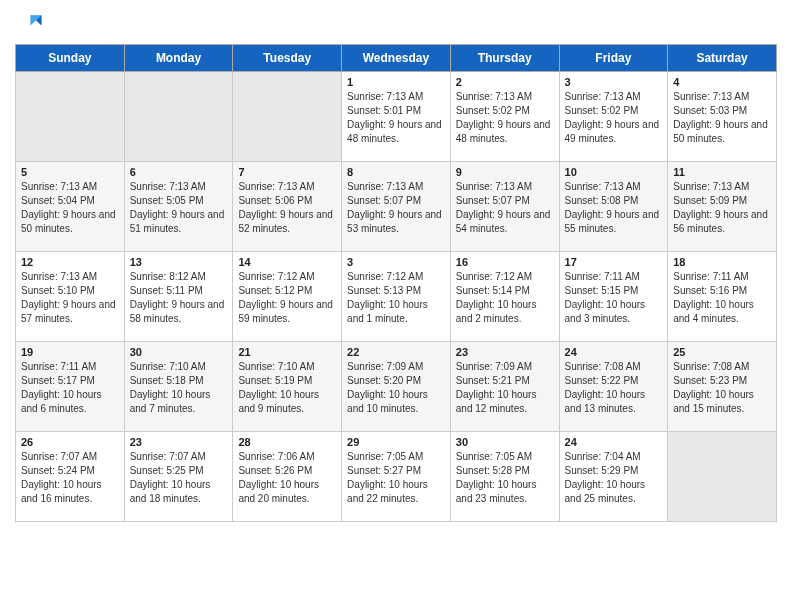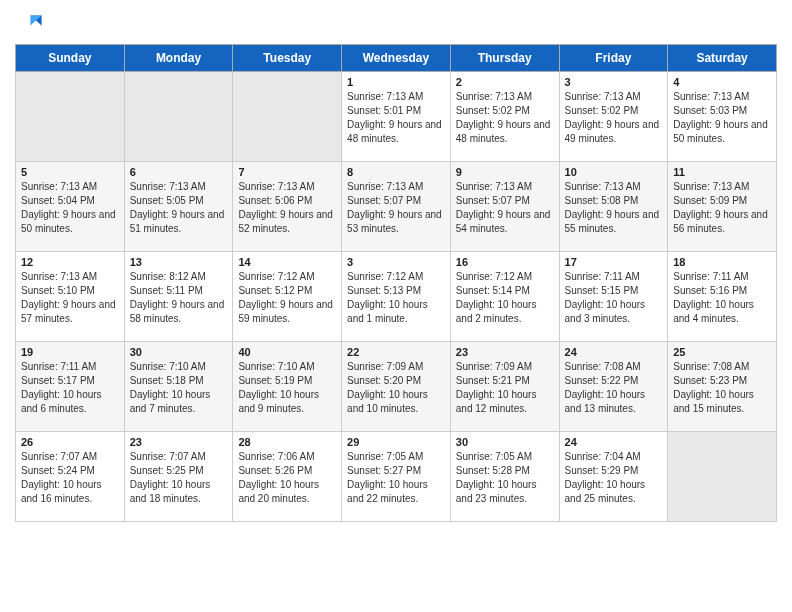--- a/index.html
+++ b/index.html
@@ -248,21 +248,21 @@
 Sunset: 5:17 PM
 Daylight: 10 hours and 6 minutes.</div>
         </td>
         <td>
           <span class="day-number">30</span>
           <div class="day-info">Sunrise: 7:10 AM
 Sunset: 5:18 PM
 Daylight: 10 hours and 7 minutes.</div>
         </td>
         <td>
-          <span class="day-number">40</span>
+          <span class="day-number">21</span>
           <div class="day-info">Sunrise: 7:10 AM
 Sunset: 5:19 PM
 Daylight: 10 hours and 9 minutes.</div>
         </td>
         <td>
           <span class="day-number">22</span>
           <div class="day-info">Sunrise: 7:09 AM
 Sunset: 5:20 PM
 Daylight: 10 hours and 10 minutes.</div>
         </td>

